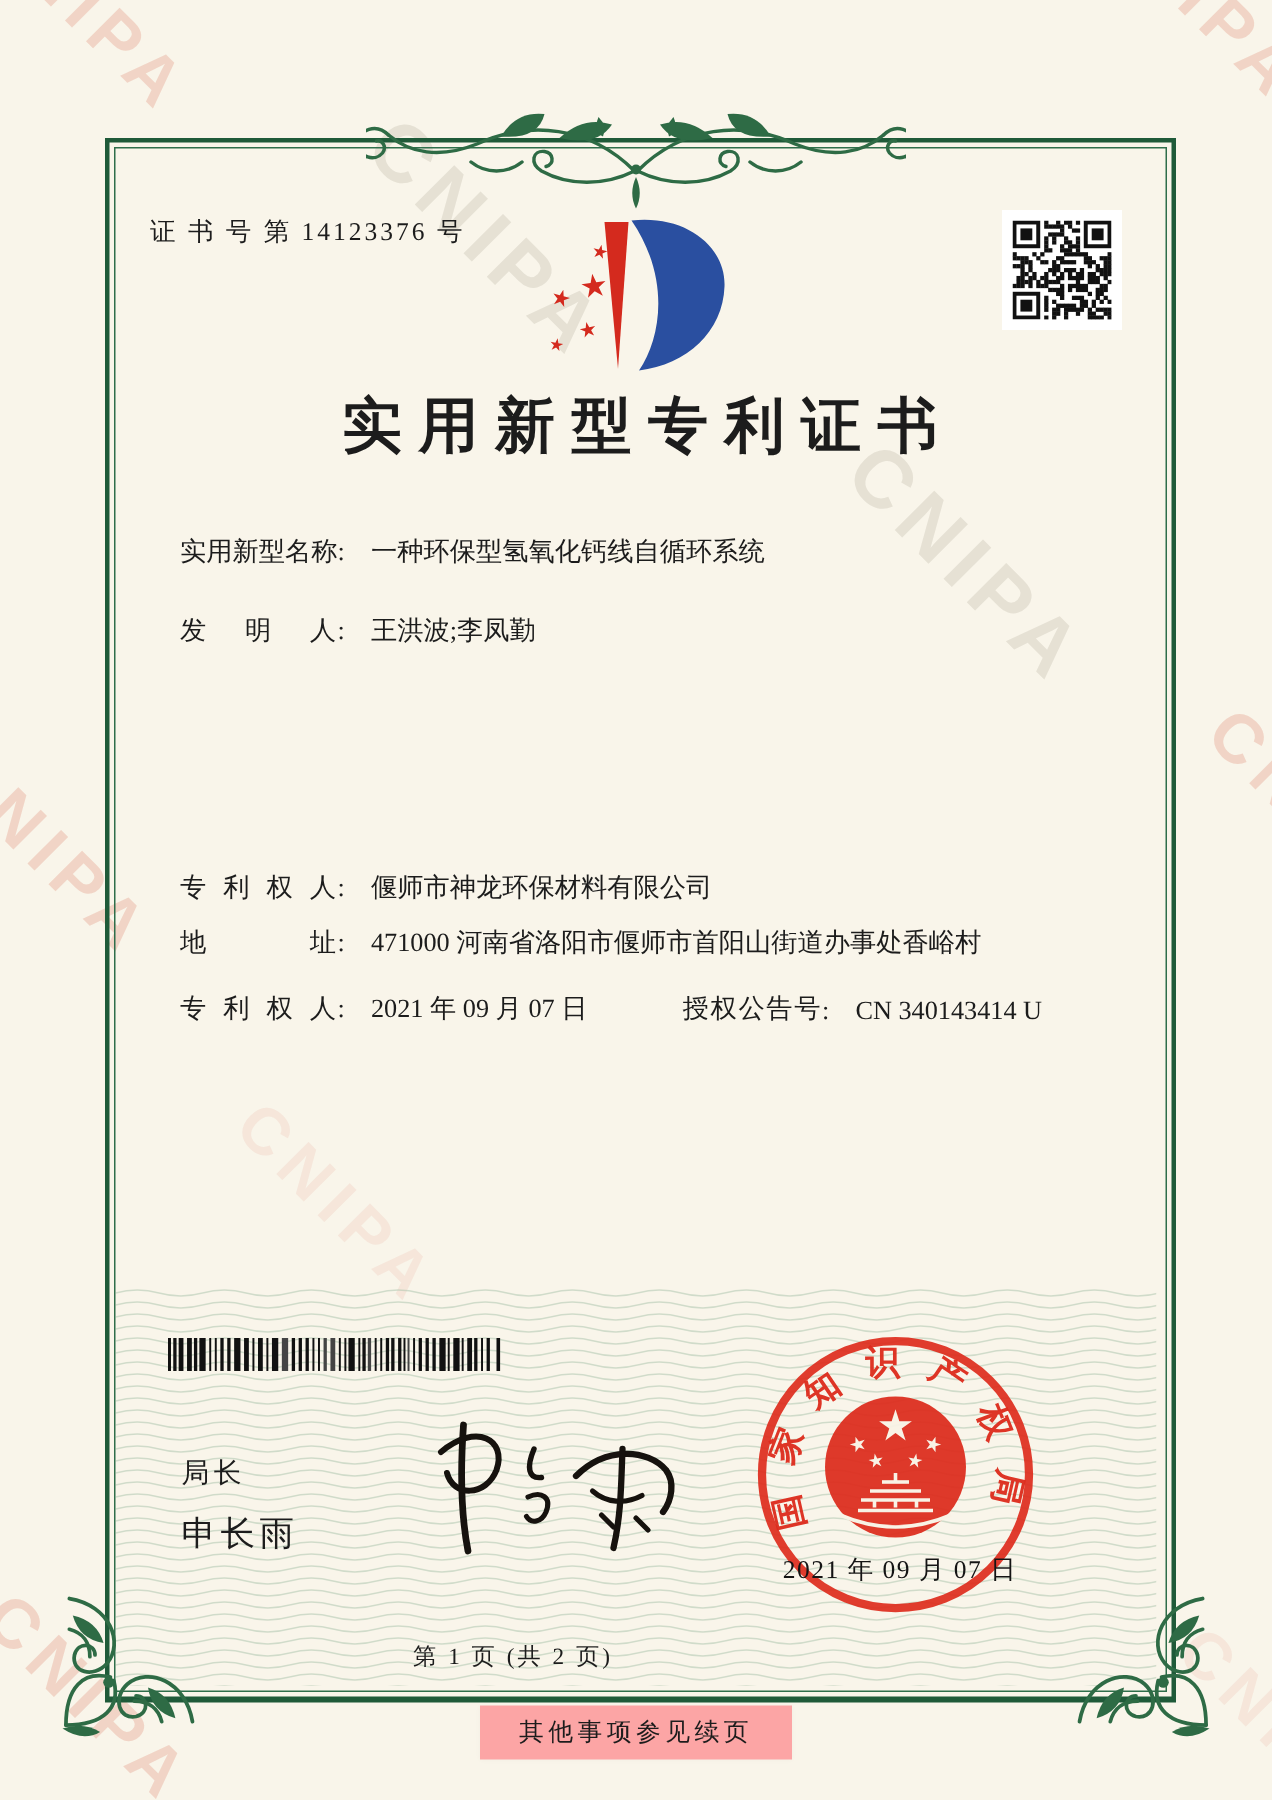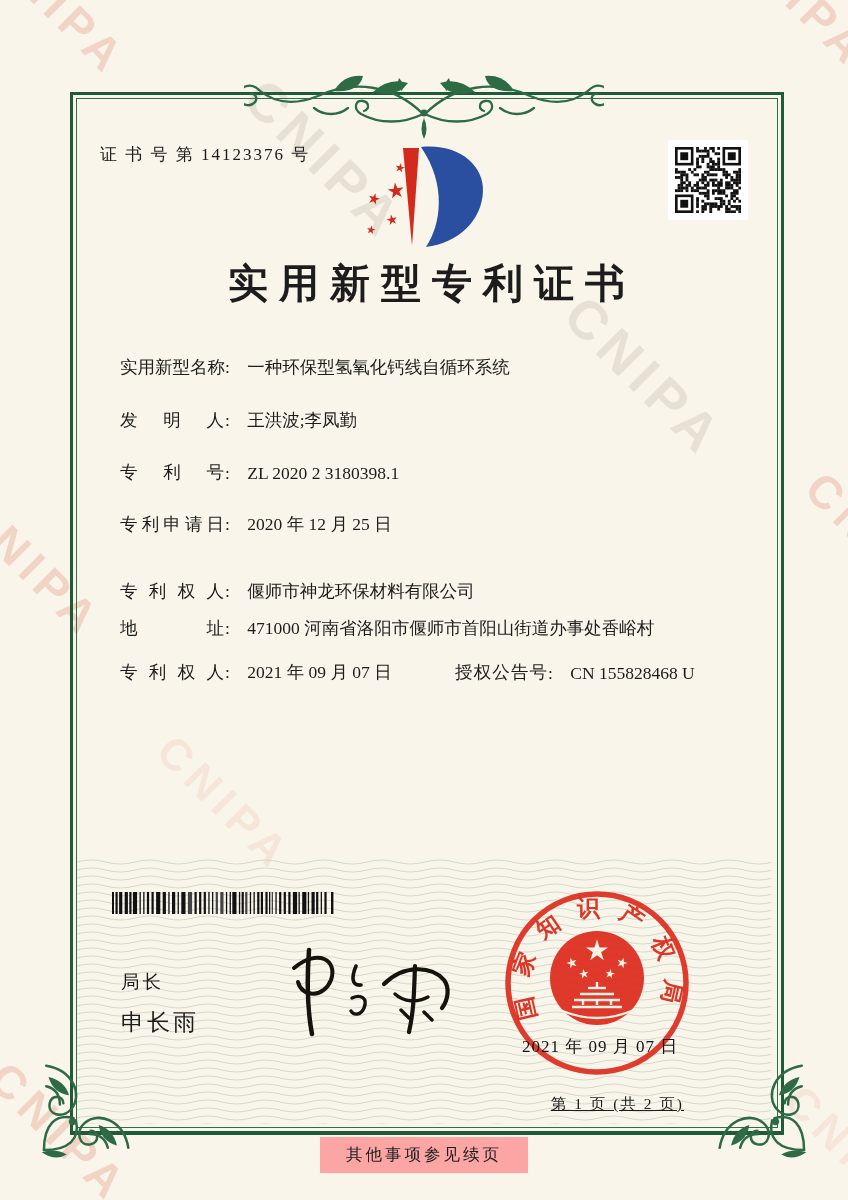--- a/index.html
+++ b/index.html
@@ -57,22 +57,22 @@
   .grant-text p{margin:0;text-indent:2em;}
 
   
   .barcode{position:absolute;left:112px;top:892px;width:222px;height:22px;z-index:3;}
   .signer-title{position:absolute;left:121px;top:969px;font-size:18.5px;letter-spacing:3px;z-index:3;}
   .signer-name{position:absolute;left:121px;top:1007px;font-size:23px;letter-spacing:3px;z-index:3;}
   .signature{position:absolute;left:252px;top:936px;width:205px;height:110px;z-index:4;}
   .seal{position:absolute;left:500px;top:886px;width:194px;height:194px;z-index:4;}
   .seal-date{position:absolute;left:505px;top:1035px;width:190px;text-align:center;
              font-size:17px;letter-spacing:1px;color:#141414;z-index:5;}
-  .page-num{position:absolute;left:0;top:1094px;width:684px;text-align:right;font-size:15.5px;
-            letter-spacing:2px;z-index:3;text-decoration:underline;}
+  .page-num{position:absolute;left:0;top:1094px;width:684px;text-align:center;font-size:15.5px;
+            letter-spacing:2px;z-index:3;}
   .cont-note{position:absolute;left:0;top:1137px;width:848px;text-align:center;z-index:3;}
   .cont-note span{display:inline-block;background:#fca5a5;padding:7px 26px;font-size:16.5px;
                   letter-spacing:3px;box-shadow:0 0 4px rgba(0,0,0,0.03);}
 </style>
 </head>
 <body>
 
 <div class="page">
 
   <svg width="0" height="0" style="position:absolute" aria-hidden="true">
@@ -414,44 +414,36 @@
   <div class="title">实用新型专利证书</div>
 
   <div class="frow r1">
     <span class="flabel">实用新型名称</span><span class="fcolon">:</span>
     <span class="fvalue">一种环保型氢氧化钙线自循环系统</span>
   </div>
   <div class="frow r2">
     <span class="flabel">发明人</span><span class="fcolon">:</span>
     <span class="fvalue">王洪波;李凤勤</span>
   </div>
-  <div class="frow r3">
-    <span class="flabel">专利号</span><span class="fcolon">:</span>
-    <span class="fvalue">ZL 2020 2 3180398.1</span>
-  </div>
-  <div class="frow r4">
-    <span class="flabel">专利申请日</span><span class="fcolon">:</span>
-    <span class="fvalue">2020 年 12 月 25 日</span>
-  </div>
   <div class="frow r5">
     <span class="flabel">专利权人</span><span class="fcolon">:</span>
     <span class="fvalue">偃师市神龙环保材料有限公司</span>
   </div>
   <div class="frow r6">
     <span class="flabel">地址</span><span class="fcolon">:</span>
     <span class="fvalue">471000&nbsp;河南省洛阳市偃师市首阳山街道办事处香峪村</span>
   </div>
   <div class="frow r7">
     <span>
       <span class="flabel">专利权人</span><span class="fcolon">:</span>
       <span class="fvalue">2021 年 09 月 07 日</span>
     </span>
     <span class="cell2">
       <span class="flabel">授权公告号</span><span class="fcolon">:</span>
-      <span class="fvalue">CN 155828468 U</span>
+      <span class="fvalue">CN 340143414 U</span>
     </span>
   </div>
 
 
   <svg class="barcode" viewBox="0 0 222 22" preserveAspectRatio="none">
       <rect x="0" y="0" width="2" height="22" fill="#111"></rect>
       <rect x="3.5" y="0" width="2.2" height="22" fill="#111"></rect>
       <rect x="7.1" y="0" width="3.2" height="22" fill="#111"></rect>
       <rect x="12.7" y="0" width="3.2" height="22" fill="#111"></rect>
       <rect x="17.299999999999997" y="0" width="2.2" height="22" fill="#111"></rect>

